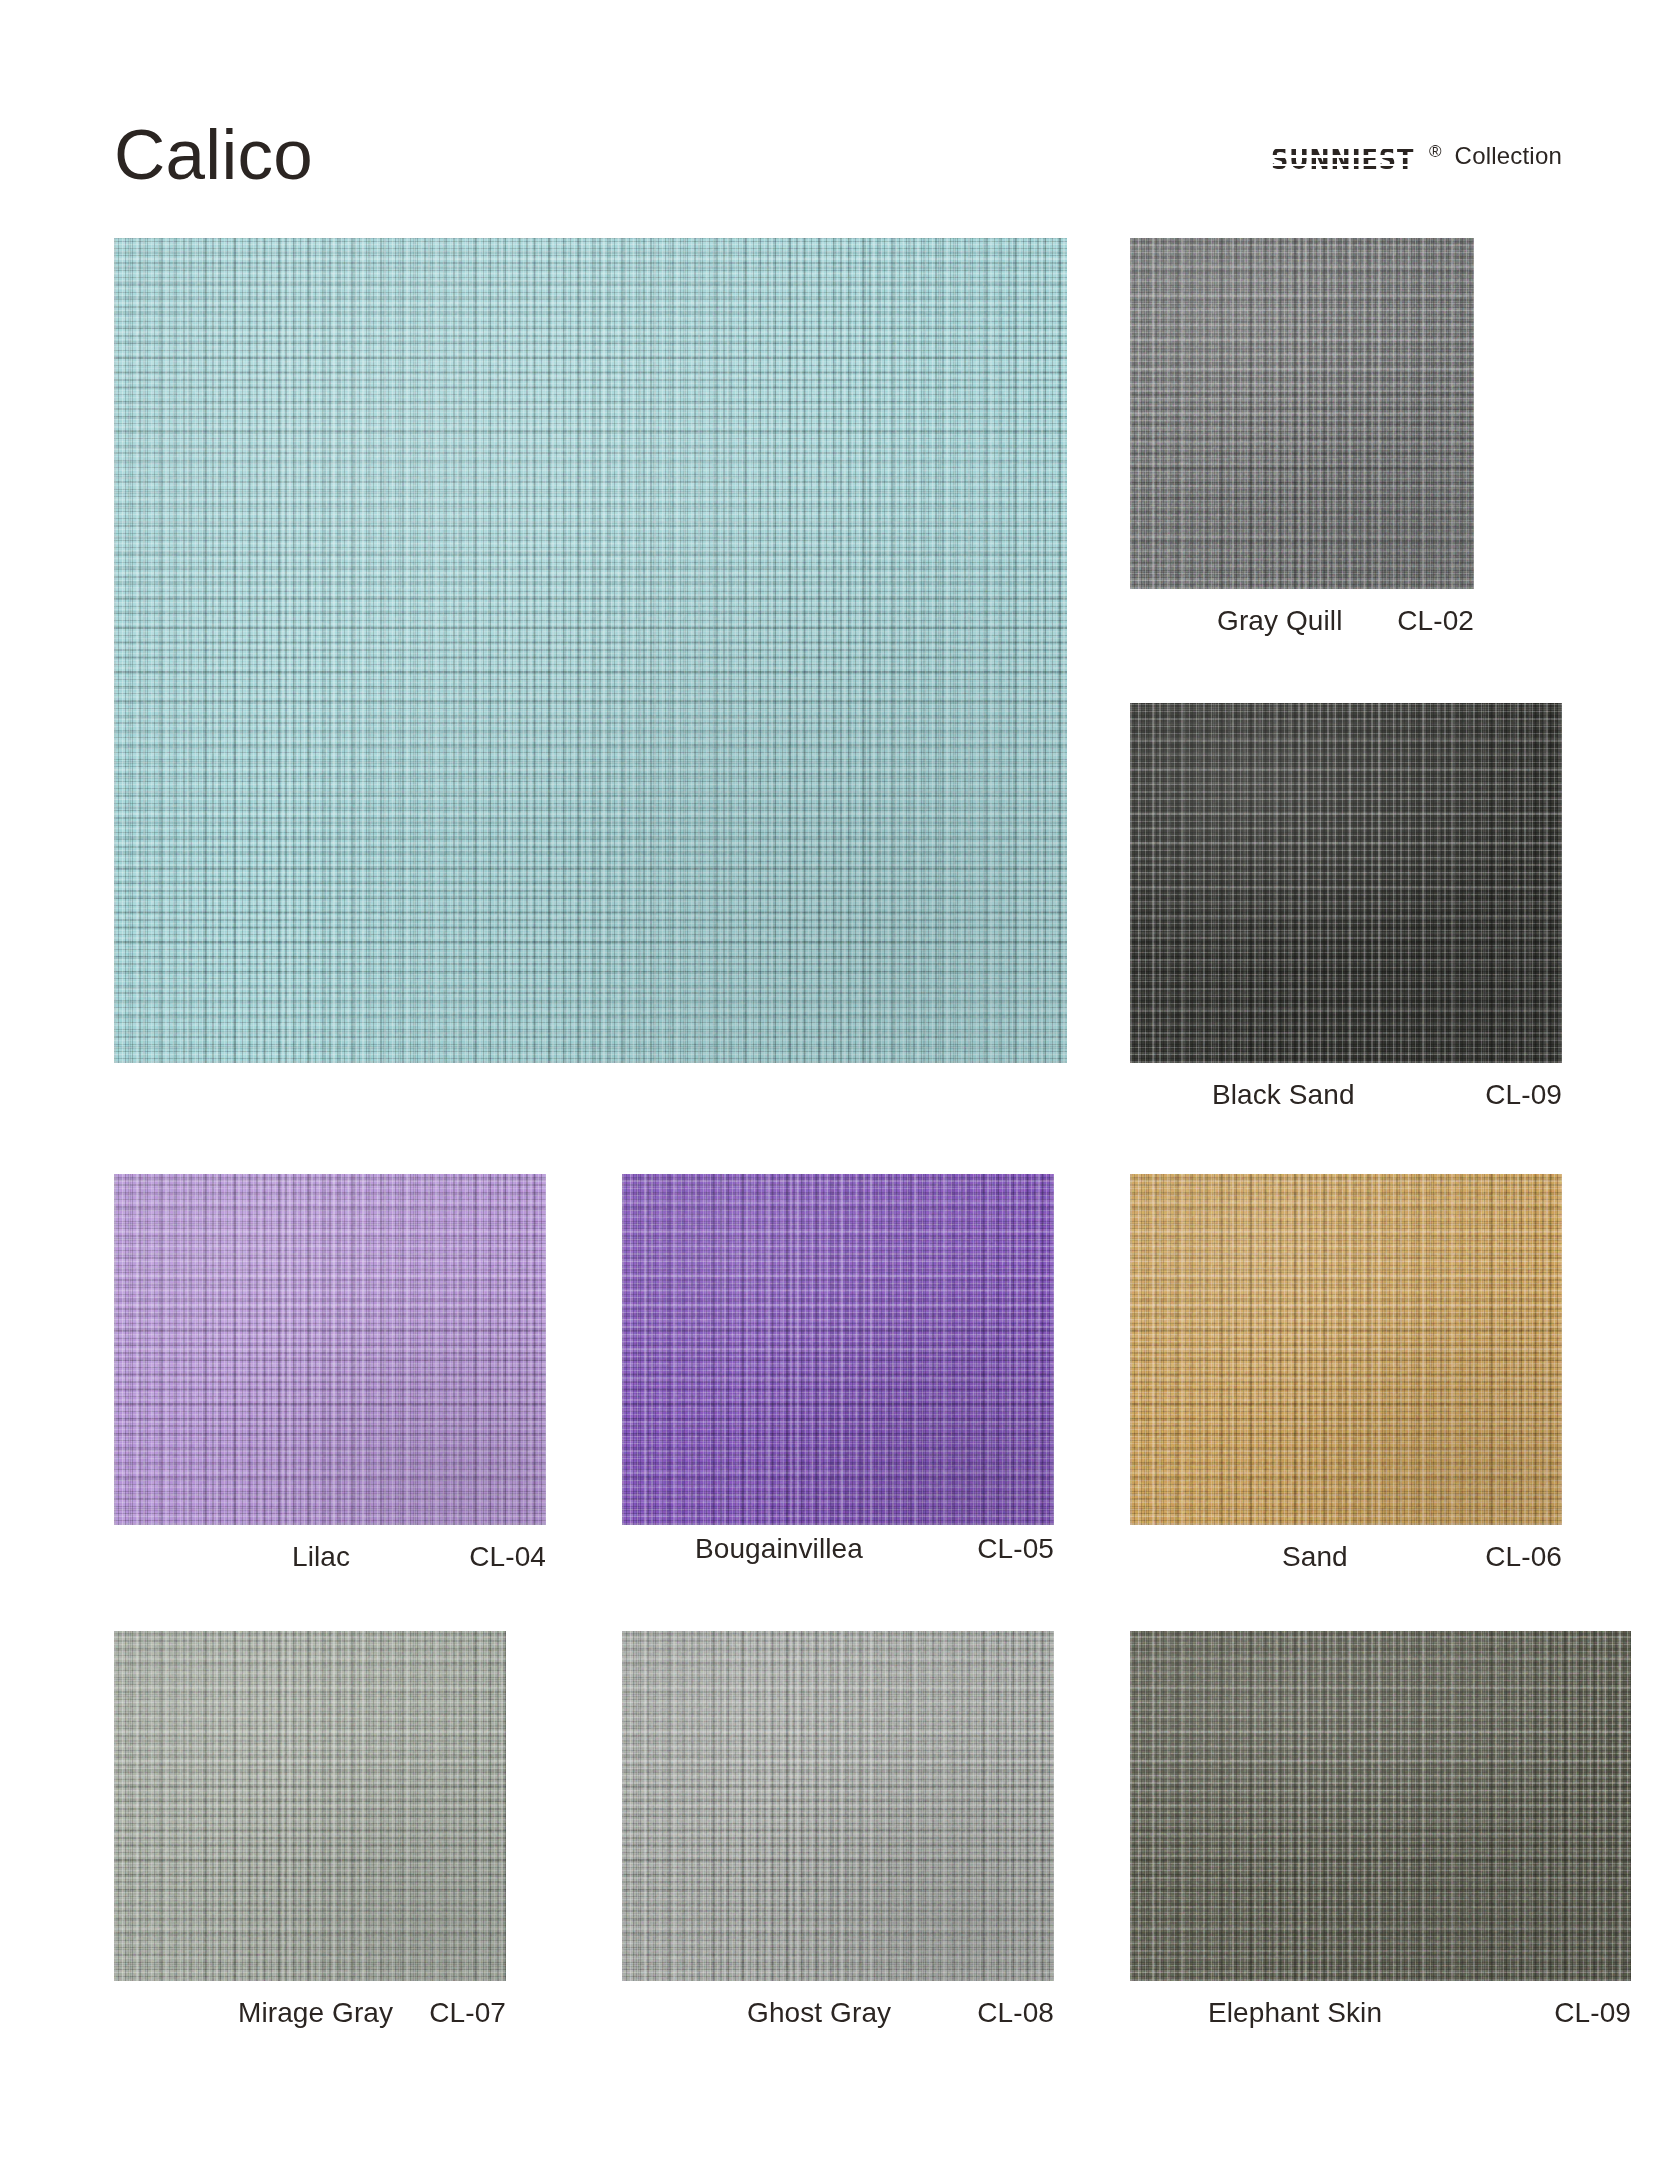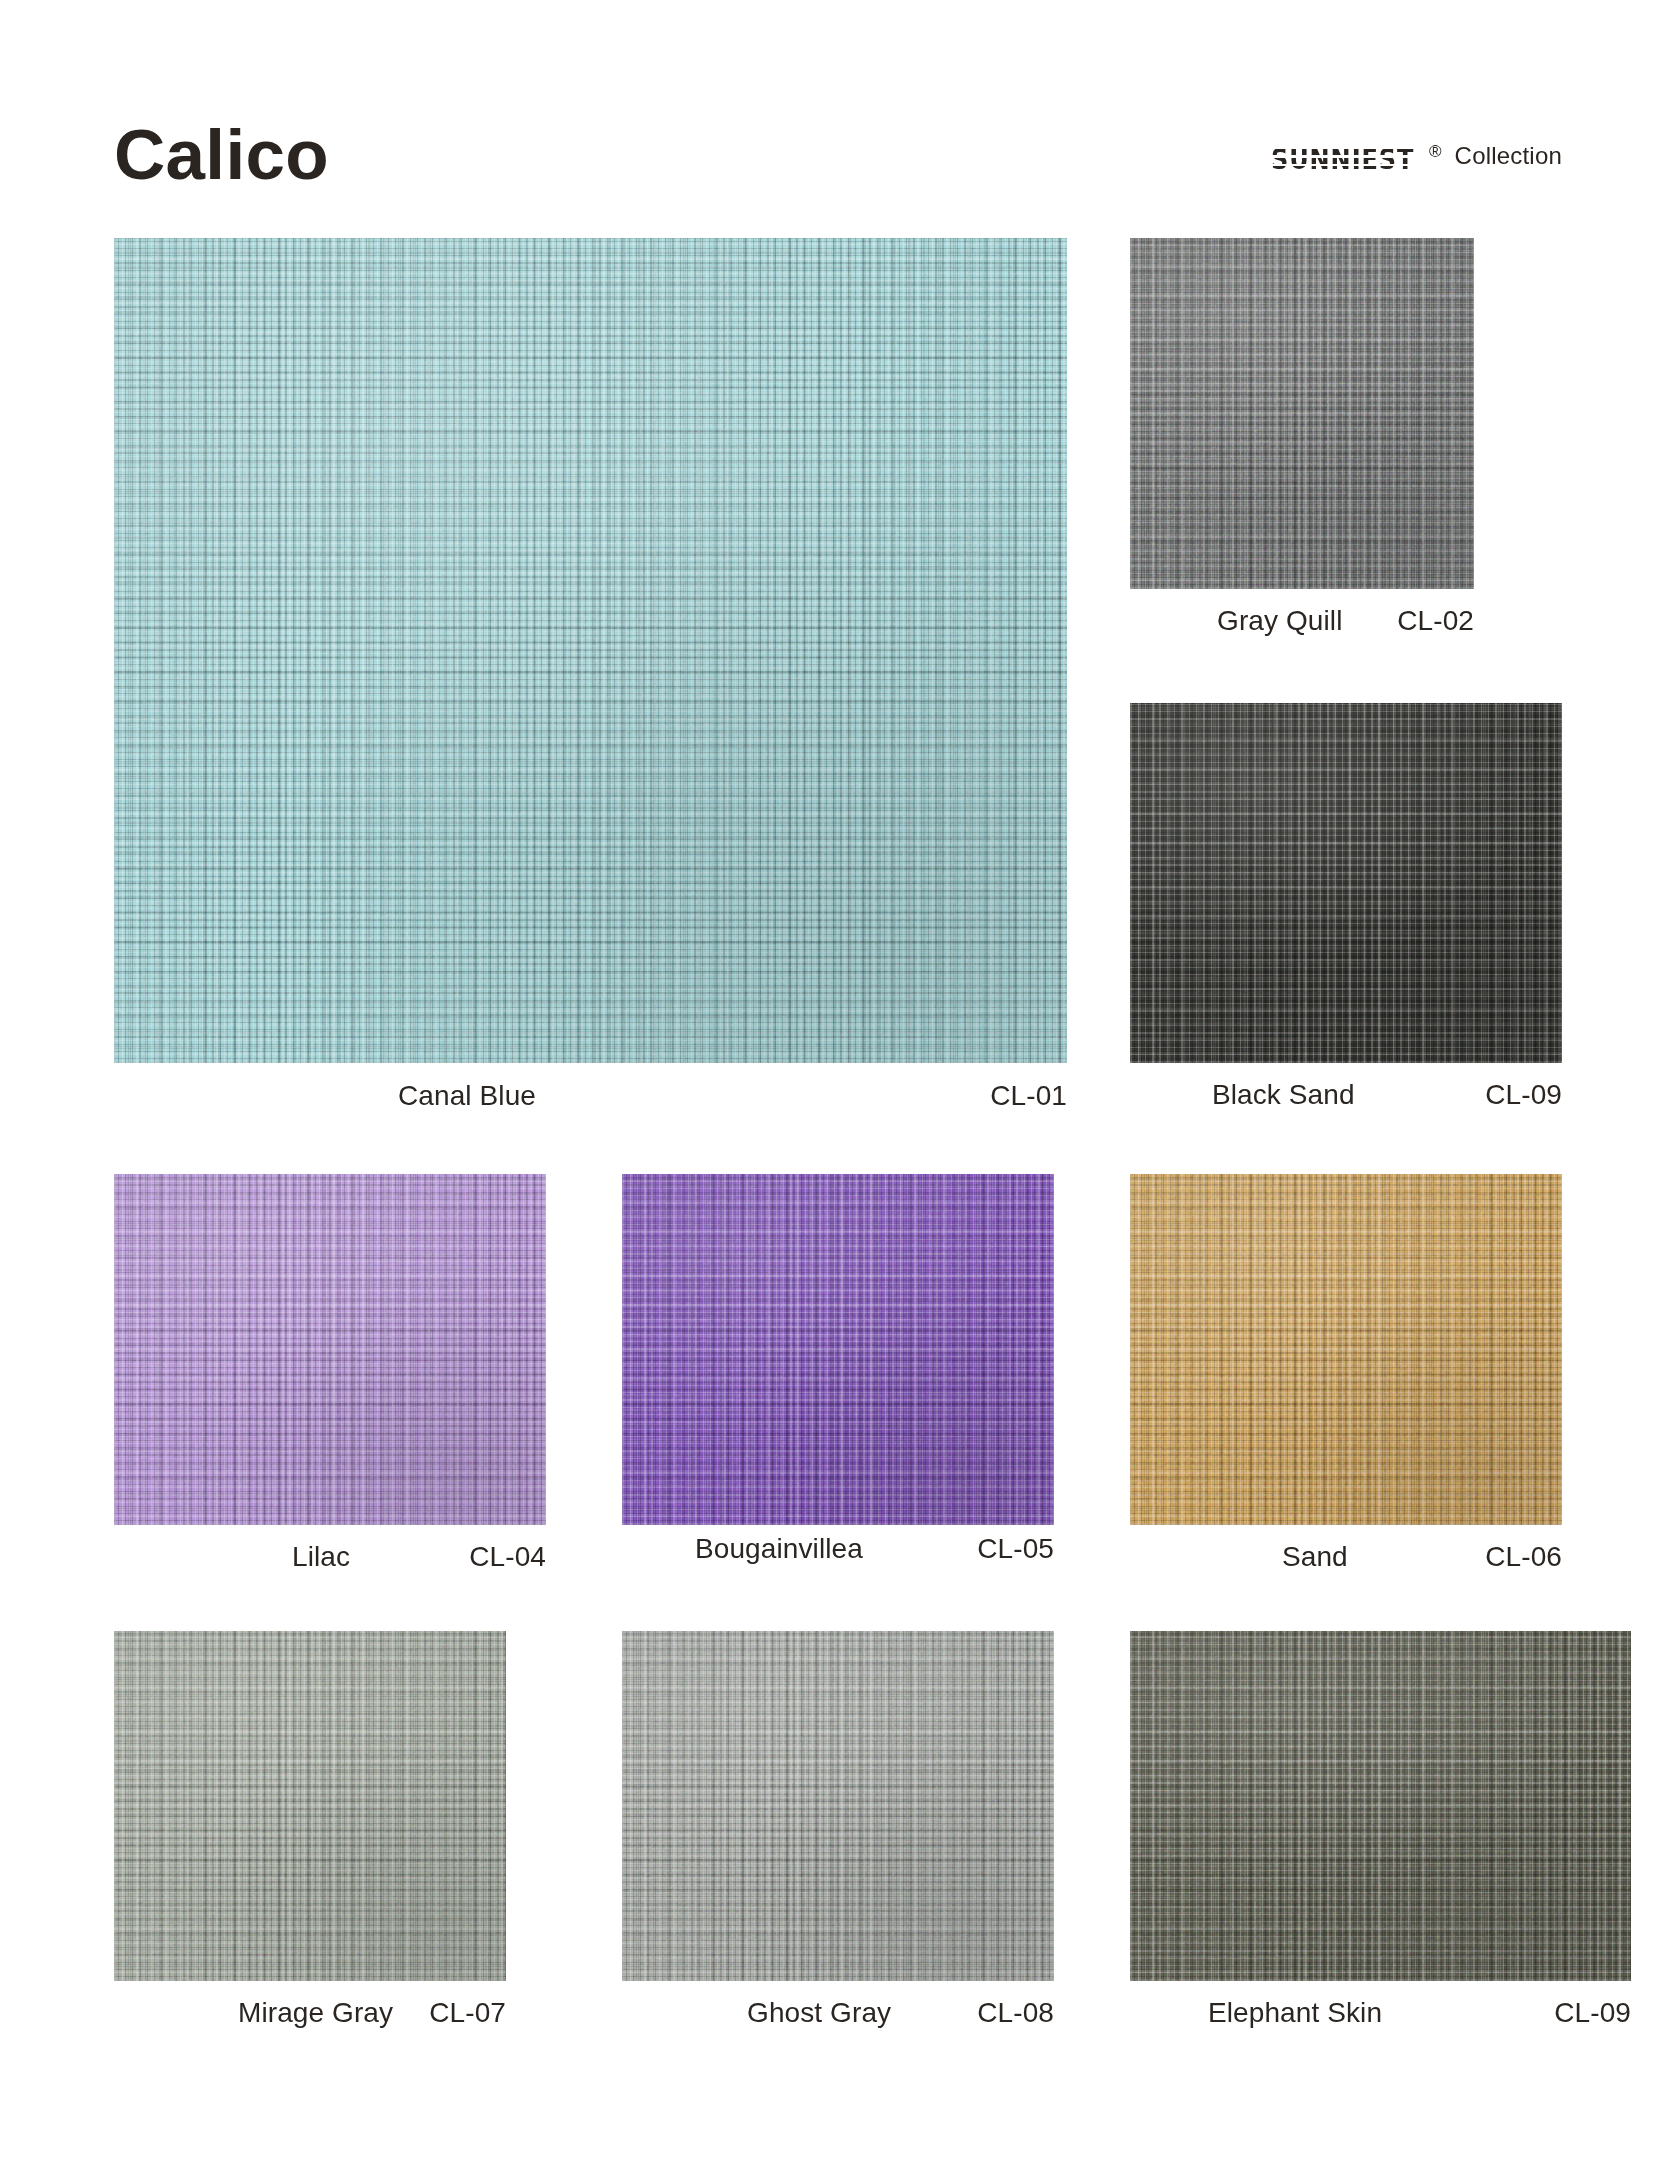--- a/index.html
+++ b/index.html
@@ -23,21 +23,21 @@
     top: 119px;
     width: 1448px;
     height: 92px;
   }
   #page-title {
     position: absolute;
     left: 0;
     top: 0;
     font-size: 71px;
     line-height: 1;
-    font-weight: 700;
+    font-weight: 400;
     letter-spacing: 0.3px;
     color: #2b2522;
     white-space: nowrap;
   }
   #brand-block {
     position: absolute;
     right: 0;
     top: 22.4px;
     display: flex;
     align-items: flex-start;
@@ -214,24 +214,20 @@
     <div class="grain">
       <svg xmlns="http://www.w3.org/2000/svg" preserveAspectRatio="none" viewBox="0 0 300 260">
         <filter id="n1">
             <feTurbulence type="fractalNoise" baseFrequency="0.9" numOctaves="4" stitchTiles="stitch"></feTurbulence>
           </filter>
         <rect width="300" height="260" filter="url(#n1)" opacity="0.6"></rect>
       </svg>
     </div>
     <div class="sheen"></div>
   </div>
-  <div class="caption">
-    <span class="cap-name">Canal Blue</span>
-    <span class="cap-code">CL-01</span>
-  </div>
 </div>
 
 <div class="swatch-card" id="card-cl02">
   <div class="swatch" style="background-color: rgb(110, 112, 112);">
     <div class="weave"></div>
     <div class="grain">
       <svg xmlns="http://www.w3.org/2000/svg" preserveAspectRatio="none" viewBox="0 0 140 115">
         <filter id="n2">
             <feTurbulence type="fractalNoise" baseFrequency="0.95" numOctaves="4" stitchTiles="stitch"></feTurbulence>
           </filter>

